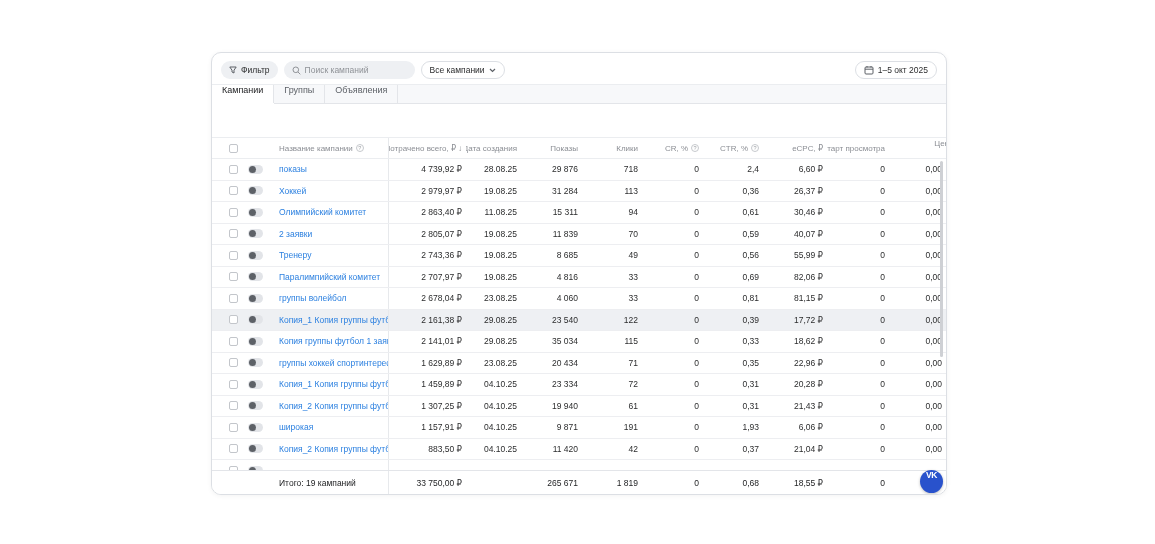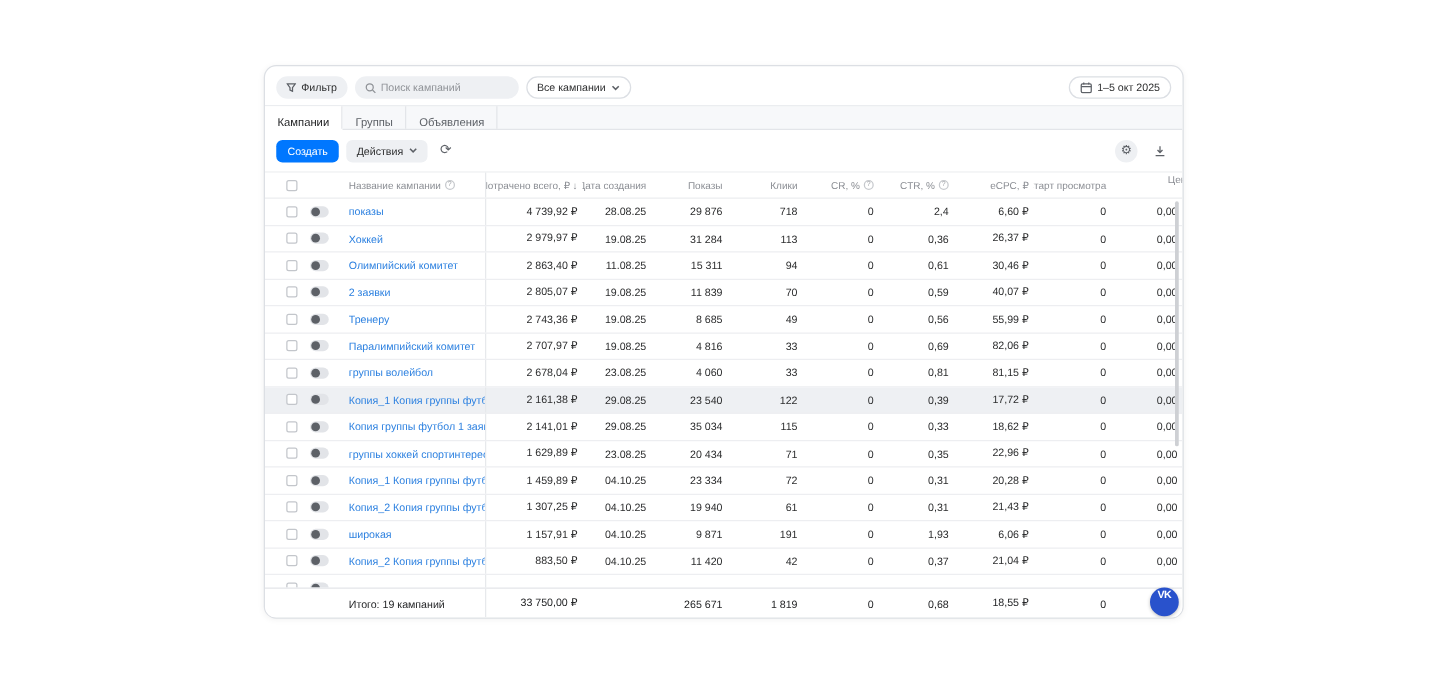--- a/index.html
+++ b/index.html
@@ -16,21 +16,21 @@
         font-size:8.5px;color:#2c2d2e;padding:0 8px;background:#eef0f3;font-family:inherit;cursor:pointer;box-sizing:border-box;}
   .pill.outline{background:#fff;border:1px solid #dcdfe4;}
   .search{width:131px;}
   .search input{flex:1;min-width:0;border:0;background:transparent;outline:0;font-size:8.5px;font-family:inherit;color:#2c2d2e;padding:0;}
   .search input::placeholder{color:#8f9297;}
   .date{margin-left:auto;}
 
   
   .tabs{position:absolute;top:31px;left:0;width:100%;height:20px;display:flex;background:#f7f8fa;
         border-top:1px solid #ebedf0;border-bottom:1px solid #e3e5e9;box-sizing:border-box;}
-  .tab{display:flex;align-items:flex-end;padding:0 10px;font-size:9px;color:#5d6167;border-right:1px solid #e3e5e9;cursor:pointer;}
+  .tab{display:flex;align-items:flex-start;padding:0 10px;font-size:9px;color:#5d6167;border-right:1px solid #e3e5e9;cursor:pointer;}
   .tab.active{background:#fff;color:#232426;box-shadow:0 1px 0 0 #fff;}
 
   
   .actionbar{position:absolute;top:51px;left:0;width:100%;height:33px;display:flex;align-items:center;gap:6px;
              padding:0 9px;box-sizing:border-box;}
   .btn-create{height:18px;padding:0 9px;border:none;border-radius:5px;background:var(--c-accent,#0077ff);
               color:#fff;font-size:8.5px;font-family:inherit;cursor:pointer;}
   .pill.sq{border-radius:5px;}
   .icon-btn{border:none;background:transparent;cursor:pointer;padding:0;display:inline-flex;align-items:center;
             justify-content:center;width:18px;height:18px;color:#5d6167;}
@@ -116,43 +116,20 @@
           <span>Кампании</span>
         </div>
       <div class="tab">
           <span>Группы</span>
         </div>
       <div class="tab">
           <span>Объявления</span>
         </div>
     </div>
 
-    <div class="actionbar">
-      <button class="btn-create">Создать</button>
-      <button class="pill sq">
-        <span>Действия</span>
-        <svg width="7" height="5" viewBox="0 0 7 5">
-            <path d="M1 1l2.5 2.5L6 1" fill="none" stroke="#5d6167" stroke-width="1.2"></path>
-          </svg>
-      </button>
-      <button class="icon-btn">
-        <span class="glyph">⟳</span>
-      </button>
-      <div class="right">
-        <button class="icon-circle">
-          <span class="glyph">⚙</span>
-        </button>
-        <button class="icon-btn">
-          <svg width="10" height="10" viewBox="0 0 10 10">
-              <path d="M5 1v5M3 4l2 2 2-2" fill="none" stroke="#5d6167"></path>
-              <path d="M1.5 8.5h7" stroke="#5d6167"></path>
-            </svg>
-        </button>
-      </div>
-    </div>
 
     <div class="table">
       <div class="thead">
         <div class="th c1">
             <span class="checkbox"></span>
           </div>
         <div class="th c2"></div>
         <div class="th c3">
           <span>Название кампании</span>
           <span class="info-dot">?</span>

